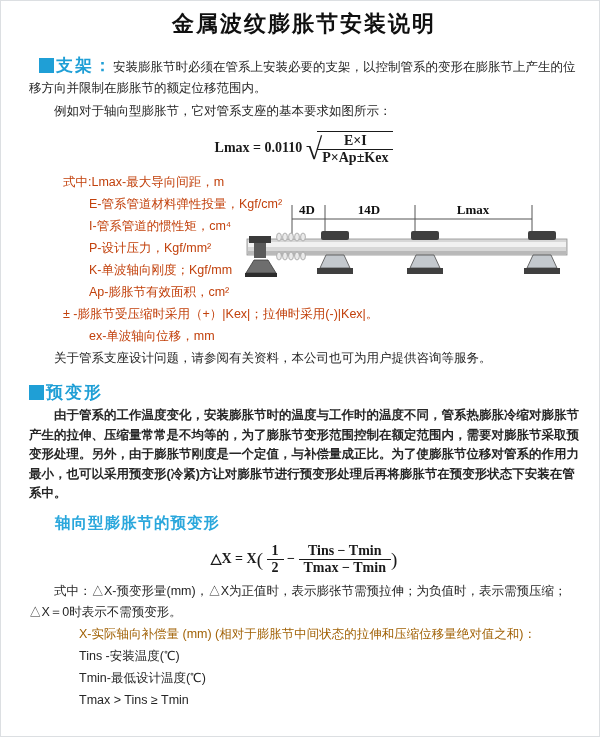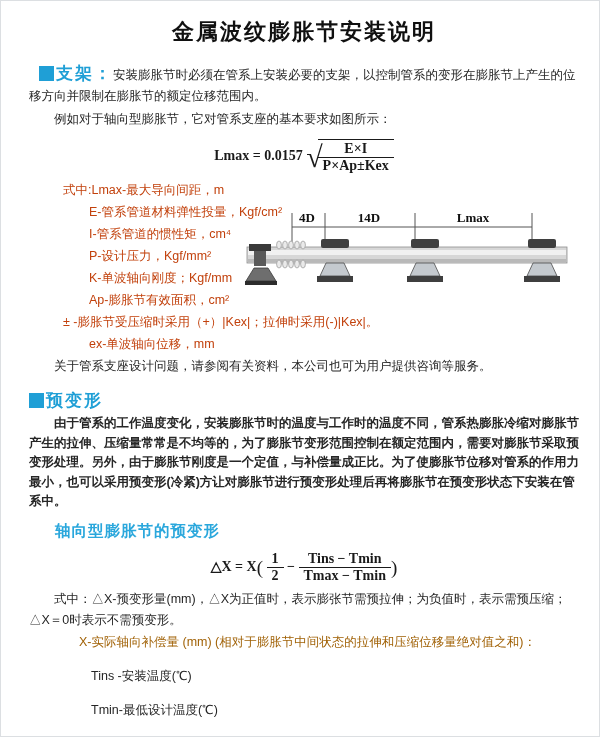--- a/index.html
+++ b/index.html
@@ -1,17 +1,17 @@
 <!DOCTYPE html>
 <html><head>
 <meta charset="utf-8">
 <style>
   html,body{margin:0;padding:0;background:#f4f5f6;}
   .page{position:relative;width:600px;height:737px;margin:0 auto;background:#fff;
-        border:1px solid #dcdfe2;box-sizing:border-box;padding:12px 20px 0 28px;
+        border:1px solid #dcdfe2;box-sizing:border-box;padding:4px 20px 0 28px;
         font-family:"Liberation Sans",sans-serif;color:#2e2e2e;overflow:hidden;}
   .title{font-size:22px;font-weight:700;color:#101010;text-align:center;
          letter-spacing:2px;margin:4px 0 16px 0;}
   .bullet{display:inline-block;width:15px;height:15px;background:#1f9fd6;
           margin-right:2px;vertical-align:-2px;}
   .sec-head-inline{color:#1f9fd6;font-size:17px;font-weight:700;letter-spacing:2px;margin-top:44px;}
   .support-para{font-size:12.5px;line-height:21px;margin:0;text-indent:10px;color:#262626;}
   .para{font-size:12.5px;line-height:21px;margin:2px 0 0 0;text-indent:2em;color:#262626;}
   .formula-block{text-align:center;font-family:"Liberation Serif",serif;font-weight:700;
                  font-size:14px;color:#1a1a1a;margin:9px 0 5px 0;}
@@ -24,38 +24,38 @@
   .defs-wrap{position:relative;margin-top:4px;}
   .defs{font-size:12.5px;line-height:22px;padding-left:60px;color:#c2410c;}
   .defs .lead{text-indent:-26px;}
   .note-line{font-size:12.5px;line-height:22px;text-indent:2em;margin:0;color:#262626;}
   .diagram{position:absolute;top:30px;right:-14px;width:348px;height:102px;}
   .sec2{margin:12px 0 2px 0;font-size:17px;}
   .para-dense{font-size:12.5px;line-height:19.5px;margin:2px 0 0 0;text-indent:2em;color:#262626;font-weight:bold;}
   .sub-head{color:#2aa7dc;font-size:15.5px;font-weight:700;letter-spacing:1px;margin:9px 0 2px 0;}
   .sub-head.axial{padding-left:26px;}
   .paren{font-size:19px;font-weight:400;vertical-align:middle;}
-  .tline{font-size:12.5px;line-height:22px;padding-left:50px;margin:12px;color:#262626;}
+  .tline{font-size:12.5px;line-height:22px;padding-left:50px;margin:0;color:#262626;}
   .xline{font-size:12.5px;line-height:22px;padding-left:50px;margin:0;color:#a16207;}
   svg text{font-family:"Liberation Serif",serif;font-weight:700;}
 </style>
 </head>
 <body>
 
 <div class="page">
 
   <div class="title">金属波纹膨胀节安装说明</div>
 
   <p class="support-para">
     <span class="bullet"></span><span class="sec-head-inline">支架：</span><span>安装膨胀节时必须在管系上安装必要的支架，以控制管系的变形在膨胀节上产生的位移方向并限制在膨胀节的额定位移范围内。</span>
   </p>
   <p class="para">例如对于轴向型膨胀节，它对管系支座的基本要求如图所示：</p>
 
   <div class="formula-block">
-    <span>Lmax = 0.0157</span>
+    <span>Lmax = 0.0110</span>
     <span class="sqrt-sym">√</span><span class="under-root"><span class="frac"><span class="num">E×I</span><span class="den">P×Ap±Kex</span></span></span>
   </div>
 
   <div class="defs-wrap">
     <div class="defs">
       <div class="lead">式中:Lmax-最大导向间距，m</div>
       <div>E-管系管道材料弹性投量，Kgf/cm²</div>
       <div>I-管系管道的惯性矩，cm⁴</div>
       <div>P-设计压力，Kgf/mm²</div>
       <div>K-单波轴向刚度；Kgf/mm</div>

